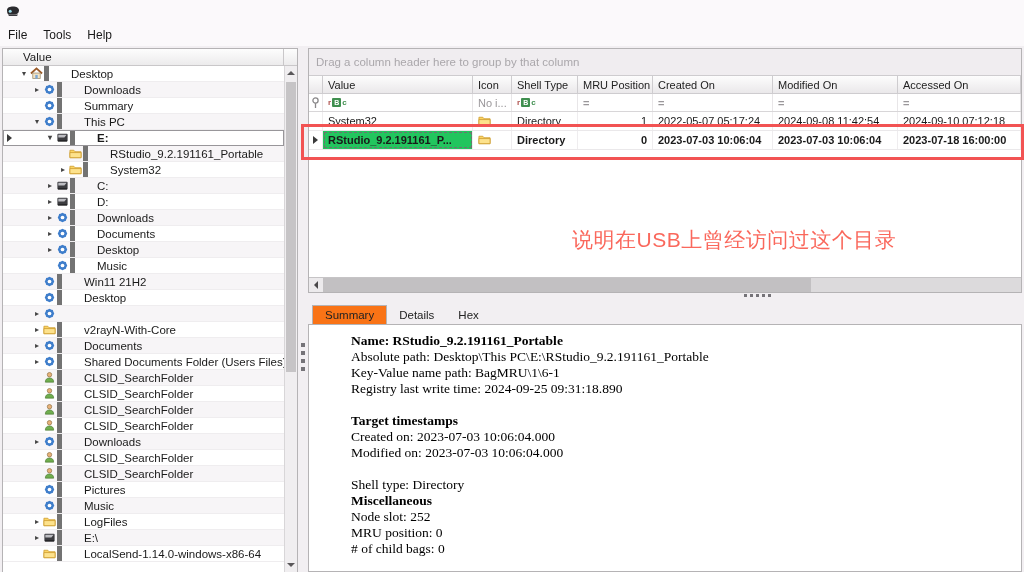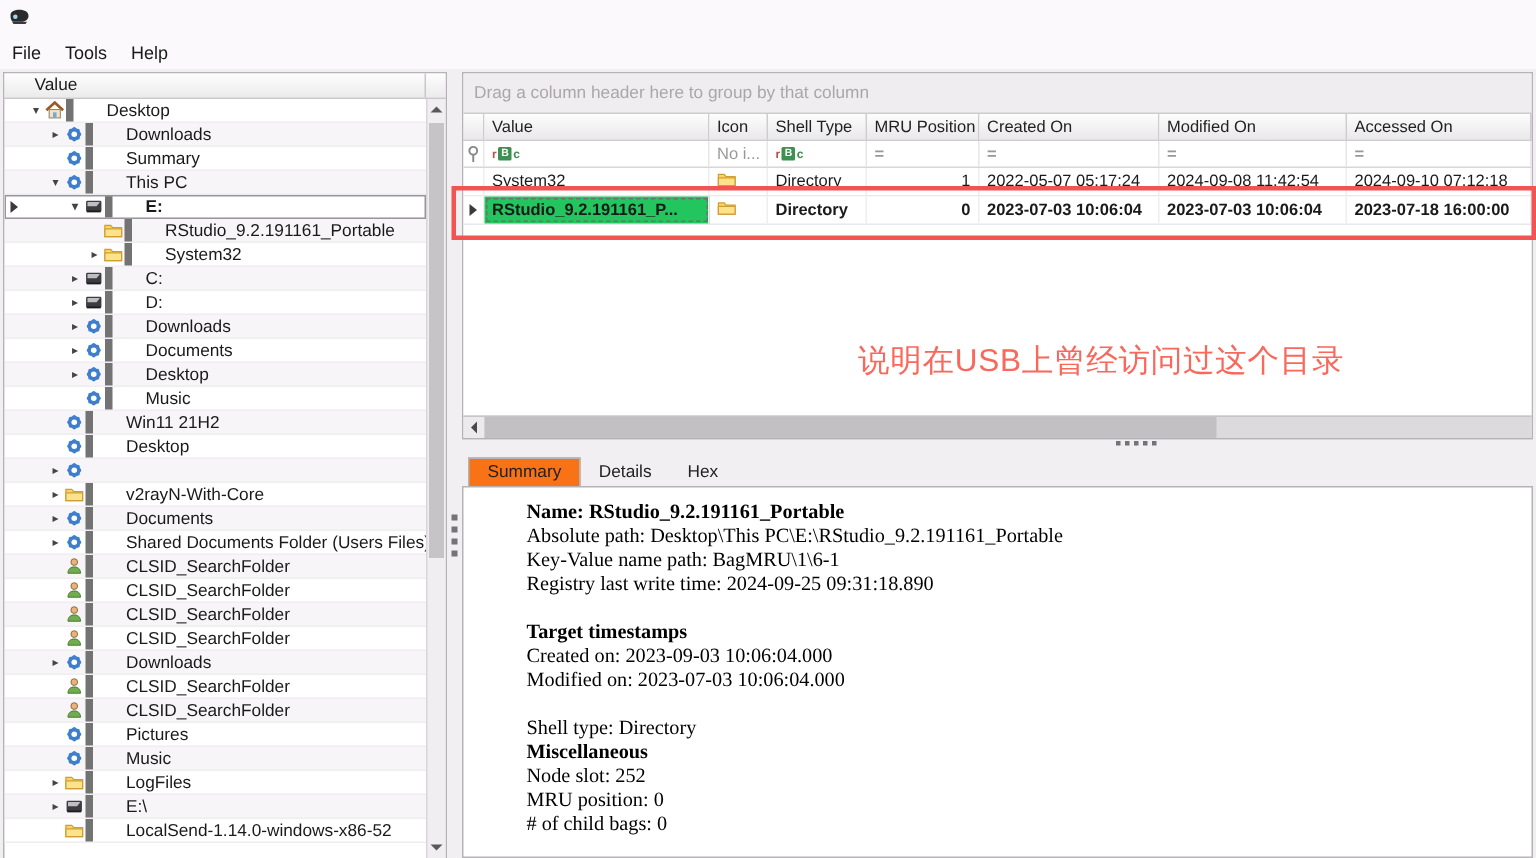--- a/index.html
+++ b/index.html
@@ -542,21 +542,21 @@
       <div class="tree-row">
         <span class="ind"></span>
         <span style="flex: 0 0 17px;"></span>
         <span class="exp"></span>
         <span class="nicon">
           <svg class="icon12" viewBox="0 0 14 14">
             <path d="M1 3.5 h4.2 l1.3 1.6 H13 V11.5 H1 Z" fill="#fcd462" stroke="#cf9f33" stroke-width="0.9"></path>
             <path d="M1 6 H13 V11.5 H1 Z" fill="#fde28c" stroke="#cf9f33" stroke-width="0.9"></path>
           </svg>
         </span>
-        <span class="lbl">LocalSend-1.14.0-windows-x86-52</span>
+        <span class="lbl">LocalSend-1.14.0-windows-x86-64</span>
       </div>
     </div>
   <div class="v-scroll">
     <div class="arr">
         <i class="upchev"></i>
       </div>
     <div class="thumb"></div>
     <div class="arr bottom">
         <i class="dnchev"></i>
       </div>
@@ -684,21 +684,21 @@
     <span class="tab">Details</span>
     <span class="tab">Hex</span>
   </div>
   <div class="detail-content">
       <div class="sline bold">Name: RStudio_9.2.191161_Portable</div>
       <div class="sline">Absolute path: Desktop\This PC\E:\RStudio_9.2.191161_Portable</div>
       <div class="sline">Key-Value name path: BagMRU\1\6-1</div>
       <div class="sline">Registry last write time: 2024-09-25 09:31:18.890</div>
       <div class="sline">&nbsp;</div>
       <div class="sline bold">Target timestamps</div>
-      <div class="sline">Created on: 2023-09-03 10:06:04.000</div>
+      <div class="sline">Created on: 2023-07-03 10:06:04.000</div>
       <div class="sline">Modified on: 2023-07-03 10:06:04.000</div>
       <div class="sline">&nbsp;</div>
       <div class="sline">Shell type: Directory</div>
       <div class="sline bold">Miscellaneous</div>
       <div class="sline">Node slot: 252</div>
       <div class="sline">MRU position: 0</div>
       <div class="sline"># of child bags: 0</div>
     </div>
 </div>
 

